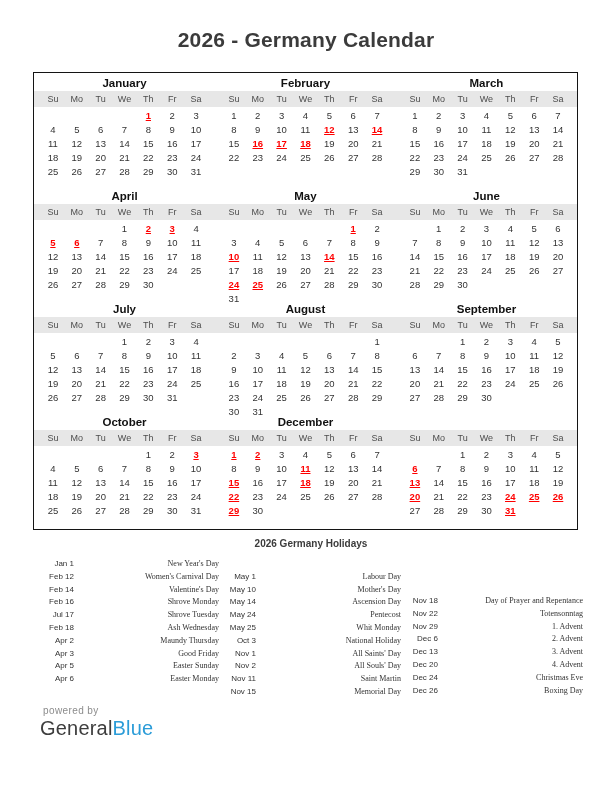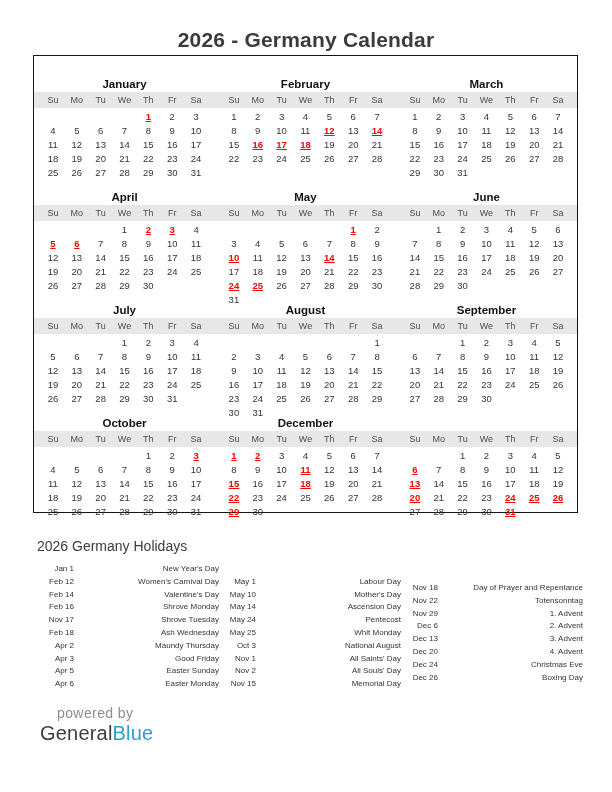--- a/index.html
+++ b/index.html
@@ -17,24 +17,24 @@
     position: relative;
     overflow: hidden;
   }
   .page-title {
     position: absolute; top: 28px; left: 0; width: 612px;
     text-align: center;
     font-size: 21px; font-weight: bold; color: var(--title-gray);
     letter-spacing: 0.2px;
   }
   .cal-box {
-    position: absolute; left: 33px; top: 55px;
+    position: absolute; left: 33px; top: 72px;
     width: 545px; height: 458px;
     border: 1.5px solid #141414;
-    padding-top: 20px;
+    padding-top: 2px;
     background: #fff;
   }
   .month-row { height: 113px; }
   .row-titles, .dow-band, .dates-band { display: flex; }
   .m-title {
     width: 33.333%; text-align: center;
     font-size: 11.5px; font-weight: bold; color: #111;
     height: 16px; line-height: 16px;
   }
   .dow-band { background: var(--band-gray); height: 16px; }
@@ -49,30 +49,30 @@
   }
   .dates-band { margin-top: 2px; }
   .day-cell {
     text-align: center; font-size: 9.5px; color: #333;
     line-height: 14px; height: 14px;
   }
   .day-cell.red {
     color: var(--holiday-red); font-weight: bold; text-decoration: underline;
   }
   .holidays { position: absolute; left: 37px; top: 538px; width: 548px; }
-  .hol-heading { font-size: 14px; font-weight: normal; color: var(--title-gray); }
+  .hol-heading { font-size: 10px; font-weight: bold; color: var(--title-gray); text-align: center; }
   .hol-cols { display: flex; margin-top: 9px; }
   .hol-col { width: 182px; }
   .hol-col.off1 { margin-top: 12.8px; }
-  .hol-col.off2 { margin-top: 19px; }
+  .hol-col.off2 { margin-top: 37px; }
   .hol-row { display: flex; height: 12.8px; line-height: 12.8px; font-size: 8px; color: #333; text-align: right; }
   .hol-date { width: 37px; }
-  .hol-name { flex: 1; white-space: nowrap; }
+  .hol-name { flex: 1; white-space: nowrap; font-family: Liberation Serif, serif; }
   .footer { position: absolute; left: 40px; top: 705px; }
-  .powered { font-size: 14px; color: #8c8c8c; margin-left: 17px; letter-spacing: 0.4px; }
+  .powered { font-size: 10px; color: #8c8c8c; margin-left: 3px; letter-spacing: 0.4px; }
   .brand { font-size: 20px; color: #3d3d3d; margin-top: 1px; letter-spacing: 0.2px; }
   .brand-accent { color: var(--brand-blue); }
 </style>
 </head>
 <body>
 
 <div class="page-title">2026 - Germany Calendar</div>
 
 <div class="cal-box" id="calendar-box">
     <div class="month-row">
@@ -661,21 +661,21 @@
         </div>
         <div class="hol-row">
           <span class="hol-date">Feb 14</span>
           <span class="hol-name">Valentine's Day</span>
         </div>
         <div class="hol-row">
           <span class="hol-date">Feb 16</span>
           <span class="hol-name">Shrove Monday</span>
         </div>
         <div class="hol-row">
-          <span class="hol-date">Nov 17</span>
+          <span class="hol-date">Jul 17</span>
           <span class="hol-name">Shrove Tuesday</span>
         </div>
         <div class="hol-row">
           <span class="hol-date">Feb 18</span>
           <span class="hol-name">Ash Wednesday</span>
         </div>
         <div class="hol-row">
           <span class="hol-date">Apr 2</span>
           <span class="hol-name">Maundy Thursday</span>
         </div>
@@ -708,29 +708,33 @@
         <div class="hol-row">
           <span class="hol-date">May 24</span>
           <span class="hol-name">Pentecost</span>
         </div>
         <div class="hol-row">
           <span class="hol-date">May 25</span>
           <span class="hol-name">Whit Monday</span>
         </div>
         <div class="hol-row">
           <span class="hol-date">Oct 3</span>
-          <span class="hol-name">National August</span>
+          <span class="hol-name">National Holiday</span>
         </div>
         <div class="hol-row">
           <span class="hol-date">Nov 1</span>
           <span class="hol-name">All Saints' Day</span>
         </div>
         <div class="hol-row">
           <span class="hol-date">Nov 2</span>
           <span class="hol-name">All Souls' Day</span>
+        </div>
+        <div class="hol-row">
+          <span class="hol-date">Nov 11</span>
+          <span class="hol-name">Saint Martin</span>
         </div>
         <div class="hol-row">
           <span class="hol-date">Nov 15</span>
           <span class="hol-name">Memorial Day</span>
         </div>
       </div>
       <div class="hol-col off2">
         <div class="hol-row">
           <span class="hol-date">Nov 18</span>
           <span class="hol-name">Day of Prayer and Repentance</span>

